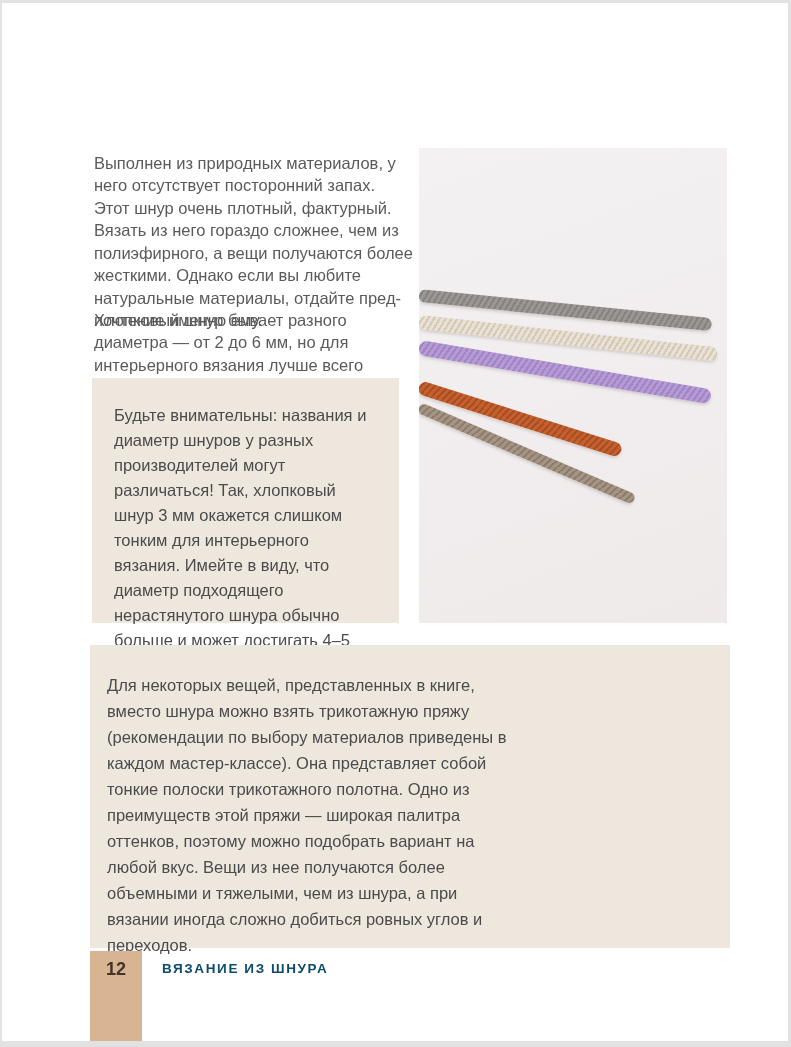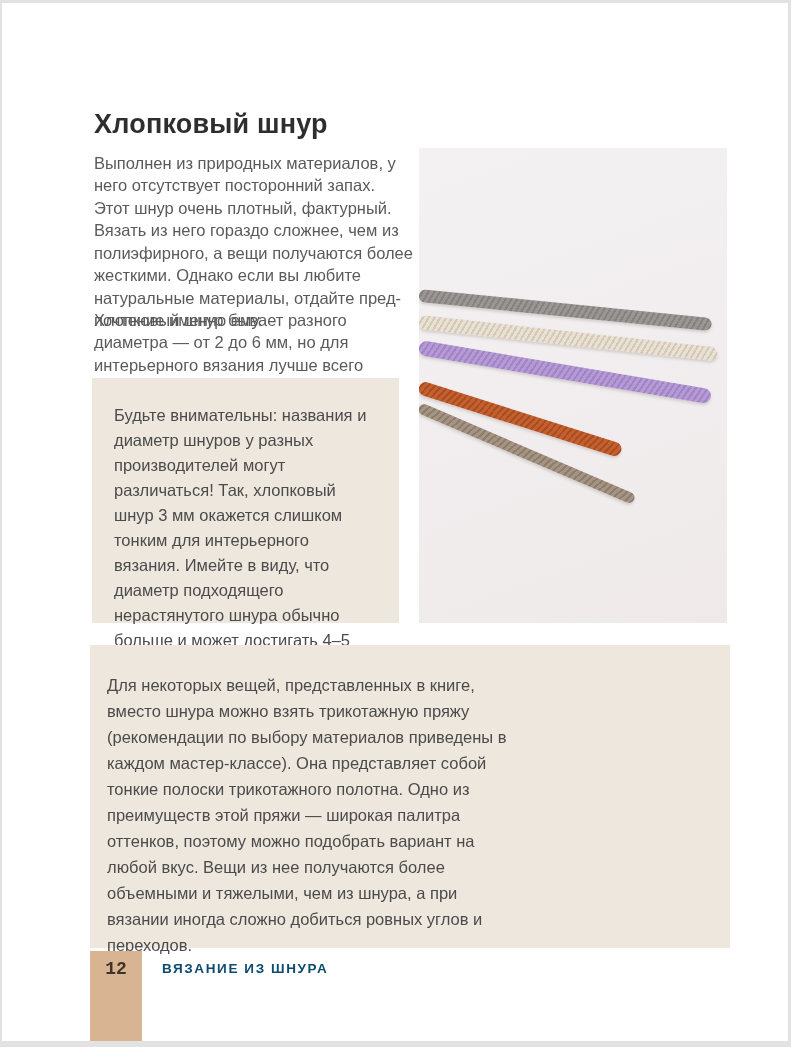--- a/index.html
+++ b/index.html
@@ -72,21 +72,20 @@
     box-shadow: 0 2px 3px rgba(120,110,100,0.25);
   }
 
   
   .footer-block {
     position: absolute;
     left: 88px; top: 948px;
     width: 52px; bottom: 0;
     background: #d9b492;
     text-align: center;
-    font-family: Liberation Mono, monospace;
   }
   .footer-pagenum {
     margin-top: 8px;
     font-size: 18px;
     font-weight: 700;
     color: #40342a;
   }
   .footer-title {
     position: absolute;
     left: 160px; top: 958px;
@@ -94,21 +93,20 @@
     font-weight: 700;
     letter-spacing: 1.6px;
     color: #0c4a6e;
   }
 </style>
 </head>
 <body>
 
 <div class="page">
 
-  <h1 class="page-title">Хлопковый шнур</h1>
 
   <p class="body-par" id="par1">Выполнен из природных материалов, у него отсутствует посторонний запах. Этот шнур очень плотный, фактурный. Вязать из него гораздо сложнее, чем из полиэфирного, а вещи получаются более жесткими. Однако если вы любите натуральные материалы, отдайте пред­почтение именно ему.</p>
   <p class="body-par" id="par2">Хлопковый шнур бывает разного диаметра — от 2 до 6 мм, но для интерьерного вязания лучше всего подходят 3 и 4 мм.</p>
 
   <div class="note-box" id="note-box-1" style="background: rgb(238, 231, 222);">
     <span class="box-text">Будьте внимательны: названия и диаметр шнуров у разных производителей могут различаться! Так, хлопковый шнур 3 мм окажется слишком тонким для интерьерного вязания. Имейте в виду, что диаметр подходящего нерастянутого шнура обычно больше и может достигать 4–5 мм.</span>
   </div>
 
   <div class="photo-cords" id="cords-layer">
       <div class="cord" style="left: 0px; top: 140.5px; width: 294px; height: 13px; border-radius: 6.5px; transform: rotate(5.7deg); background: repeating-linear-gradient(115deg, rgb(154, 150, 147) 0px, rgb(154, 150, 147) 3px, rgb(134, 130, 128) 3px, rgb(134, 130, 128) 5px);"></div>

